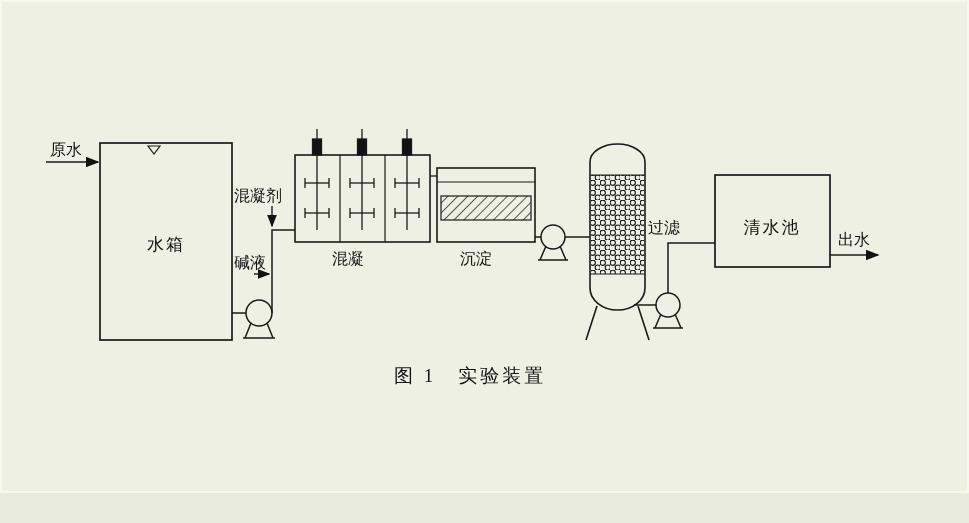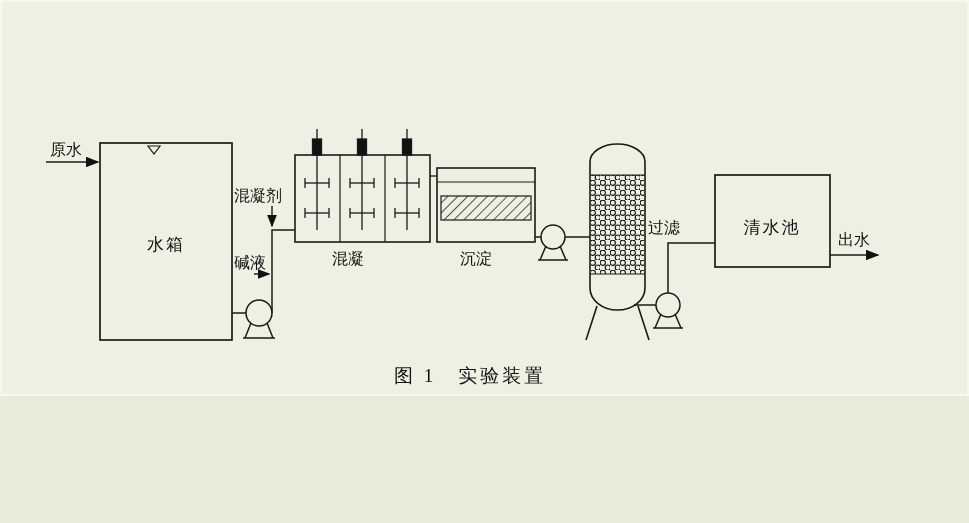--- a/index.html
+++ b/index.html
@@ -4,21 +4,21 @@
 <style>
   html, body {
     margin: 0;
     padding: 0;
     background: #e9ecdd;
     font-family: "Liberation Serif", "DejaVu Serif", serif;
   }
   .canvas {
     position: relative;
     width: 969px;
-    height: 396px;
+    height: 493px;
     background: #edf0e2;
     box-shadow: inset 0 0 0 2px #f7f8ef;
     overflow: hidden;
   }
   svg { display: block; }
   text {
     fill: #121212;
     font-family: "Liberation Serif", "DejaVu Serif", serif;
   }
   .lbl  { font-size: 16px; }

